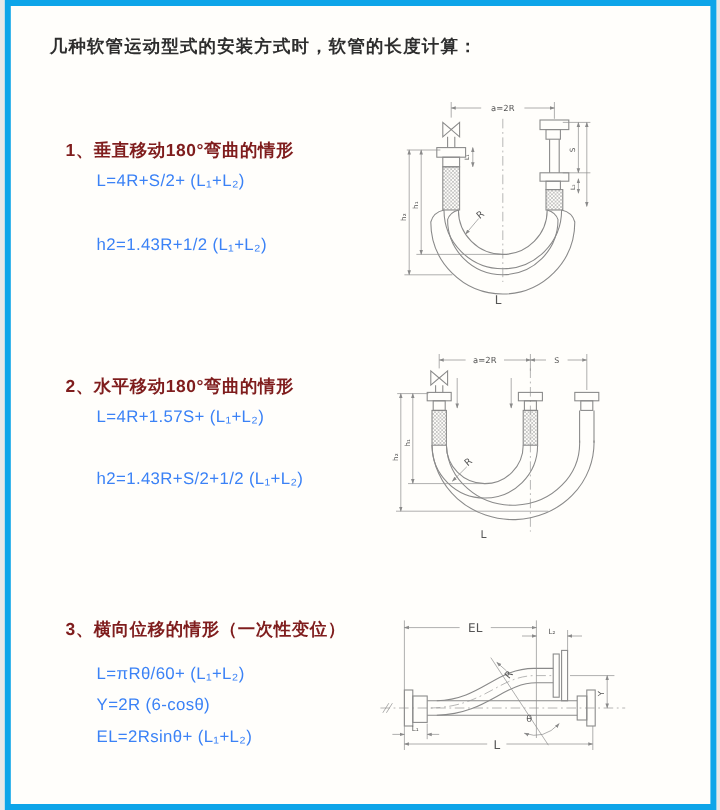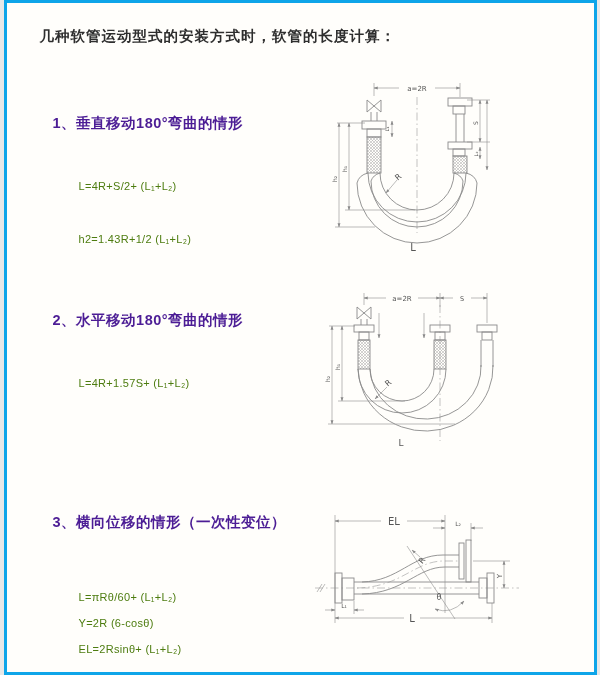--- a/index.html
+++ b/index.html
@@ -1,32 +1,32 @@
 <!DOCTYPE html>
 <html><head>
 <meta charset="utf-8">
 <style>
   html,body{margin:0;padding:0;background:#e8e8e8;}
   .page{
     position:relative;width:593px;height:675px;margin:0 auto;
-    background:#fffefb;border:3px solid #0ea5e9;box-sizing:border-box;
+    background:#fffefb;border:5px solid #0ea5e9;box-sizing:border-box;
     font-family:"Liberation Sans","DejaVu Sans",sans-serif;
     color:#333;overflow:hidden;
   }
   .title{
     position:absolute;left:33px;top:24px;
     font-size:14.5px;font-weight:bold;letter-spacing:1px;color:#2e2e2e;
   }
   .sec-heading{
     position:absolute;left:46px;
-    font-size:14.5px;font-weight:bold;letter-spacing:0.5px;color:#4c1d95;
+    font-size:14.5px;font-weight:bold;letter-spacing:0.5px;color:#7f1d1d;
   }
   .formula{
     position:absolute;left:72px;
-    font-size:11px;letter-spacing:0.3px;color:#4d7c0f;margin-top:40px;
+    font-size:14px;letter-spacing:0.3px;color:#3b82f6;
   }
   .diagram{position:absolute;}
   
   .ol{stroke:#8a8a8a;stroke-width:0.9;fill:none;}
   .dl{stroke:#8f8f8f;stroke-width:0.6;fill:none;}
   .cl{stroke:#9a9a9a;stroke-width:0.6;fill:none;stroke-dasharray:8 3 1.5 3;}
   .braid{stroke:#8a8a8a;stroke-width:0.9;}
   .dt{fill:#555;font-family:"DejaVu Sans",sans-serif;}
 </style>
 </head>
@@ -35,20 +35,21 @@
 <div class="page">
 
   <div class="title">几种软管运动型式的安装方式时，软管的长度计算：</div>
 
   <div class="sec-heading" style="top:111px">1、垂直移动180°弯曲的情形</div>
   <div class="formula" style="top:137px">L=4R+S/2+ (L₁+L₂)</div>
   <div class="formula" style="top:190px">h2=1.43R+1/2 (L₁+L₂)</div>
 
   <div class="sec-heading" style="top:308px">2、水平移动180°弯曲的情形</div>
   <div class="formula" style="top:334px">L=4R+1.57S+ (L₁+L₂)</div>
+  <div class="formula" style="top:385px">h2=1.43R+S/2+1/2 (L₁+L₂)</div>
 
   <div class="sec-heading" style="top:510px">3、横向位移的情形（一次性变位）</div>
   <div class="formula" style="top:548px">L=πRθ/60+ (L₁+L₂)</div>
   <div class="formula" style="top:574px">Y=2R (6-cosθ)</div>
   <div class="formula" style="top:600px">EL=2Rsinθ+ (L₁+L₂)</div>
 
   <svg class="diagram" style="left:310px;top:70px" width="290" height="190" viewBox="0 0 290 190">
     <defs>
       <marker id="m1" viewBox="0 0 10 10" refX="9" refY="5" markerWidth="7" markerHeight="7" orient="auto-start-reverse">
         <path d="M0,1.5 L10,5 L0,8.5 z" fill="#8a8a8a"></path>

